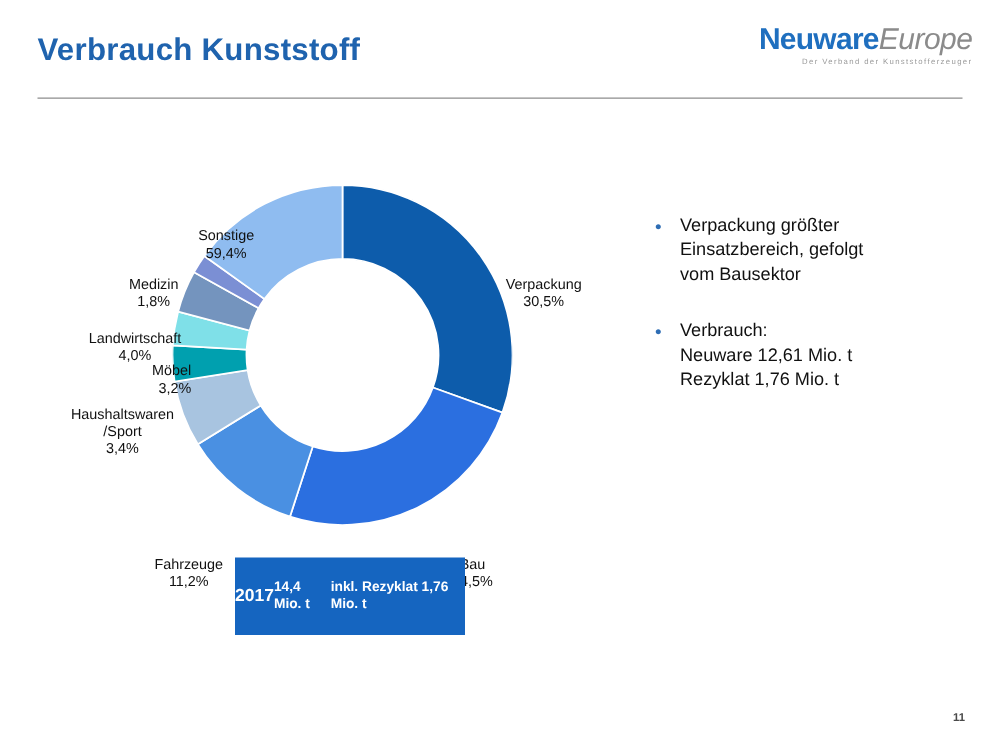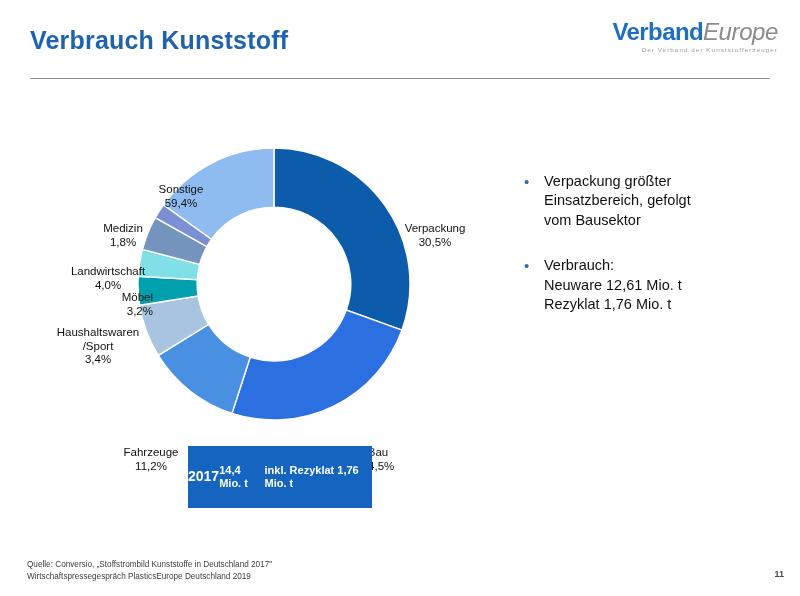--- a/index.html
+++ b/index.html
@@ -37,32 +37,32 @@
   .sumbox .l3{font-size:11px;}
 
   
   .bullets{position:absolute;left:520px;top:172px;width:268px;}
   .bullet{display:flex;margin-bottom:26px;}
   .bullet .dot{flex:0 0 20px;color:#2E6DB4;font-size:15px;line-height:20px;
                text-align:left;padding-left:4px;}
   .bullet .txt{font-size:14.5px;line-height:1.34;color:#111;white-space:pre-line;}
   .source{position:absolute;left:27px;top:559px;font-size:8.2px;line-height:1.45;
           color:#3d3d3d;white-space:pre-line;}
-  .pageno{position:absolute;right:16px;top:569px;font-size:9px;color:#4a4a4a;
+  .pageno{position:absolute;right:28px;top:569px;font-size:9px;color:#4a4a4a;
           font-weight:bold;}
 </style>
 </head>
 <body>
 
 <div class="slide">
 
   <div class="title">Verbrauch Kunststoff</div>
 
   <div class="logo">
-    <div class="logo-main"><span class="logo-plastics">Verband</span><span class="logo-europe">Europe</span></div>
+    <div class="logo-main"><span class="logo-plastics">Neuware</span><span class="logo-europe">Europe</span></div>
     <div class="logo-tag">Der Verband der Kunststofferzeuger</div>
   </div>
 
   <div class="rule"></div>
 
   <div class="chart-wrap">
     <div class="donut">
       <svg viewBox="0 0 272 272" width="272" height="272" id="donut-svg">
           <path d="M 136 0 A 136 136 0 0 1 263.95978457777466 182.06835715335964 L 208.2972782864427 162.0286217916482 A 76.83999999999999 76.83999999999999 0 0 0 136 59.16000000000001 Z" fill="#0D5CAB" stroke="#ffffff" stroke-width="1.4"></path>
           <path d="M 263.95978457777466 182.06835715335964 A 136 136 0 0 1 93.97368876500715 265.3436862161409 L 112.25513415222905 209.07918271211958 A 76.83999999999999 76.83999999999999 0 0 0 208.2972782864427 162.0286217916482 Z" fill="#2B6FE0" stroke="#ffffff" stroke-width="1.4"></path>
@@ -133,17 +133,15 @@
 vom Bausektor</div>
     </div>
     <div class="bullet">
       <div class="dot">•</div>
       <div class="txt">Verbrauch:
 Neuware  12,61 Mio. t
 Rezyklat   1,76 Mio. t</div>
     </div>
   </div>
 
-  <div class="source">Quelle: Conversio, „Stoffstrombild Kunststoffe in Deutschland 2017"
-Wirtschaftspressegespräch PlasticsEurope Deutschland 2019</div>
   <div class="pageno">11</div>
 
 </div>
 
 </body></html>

